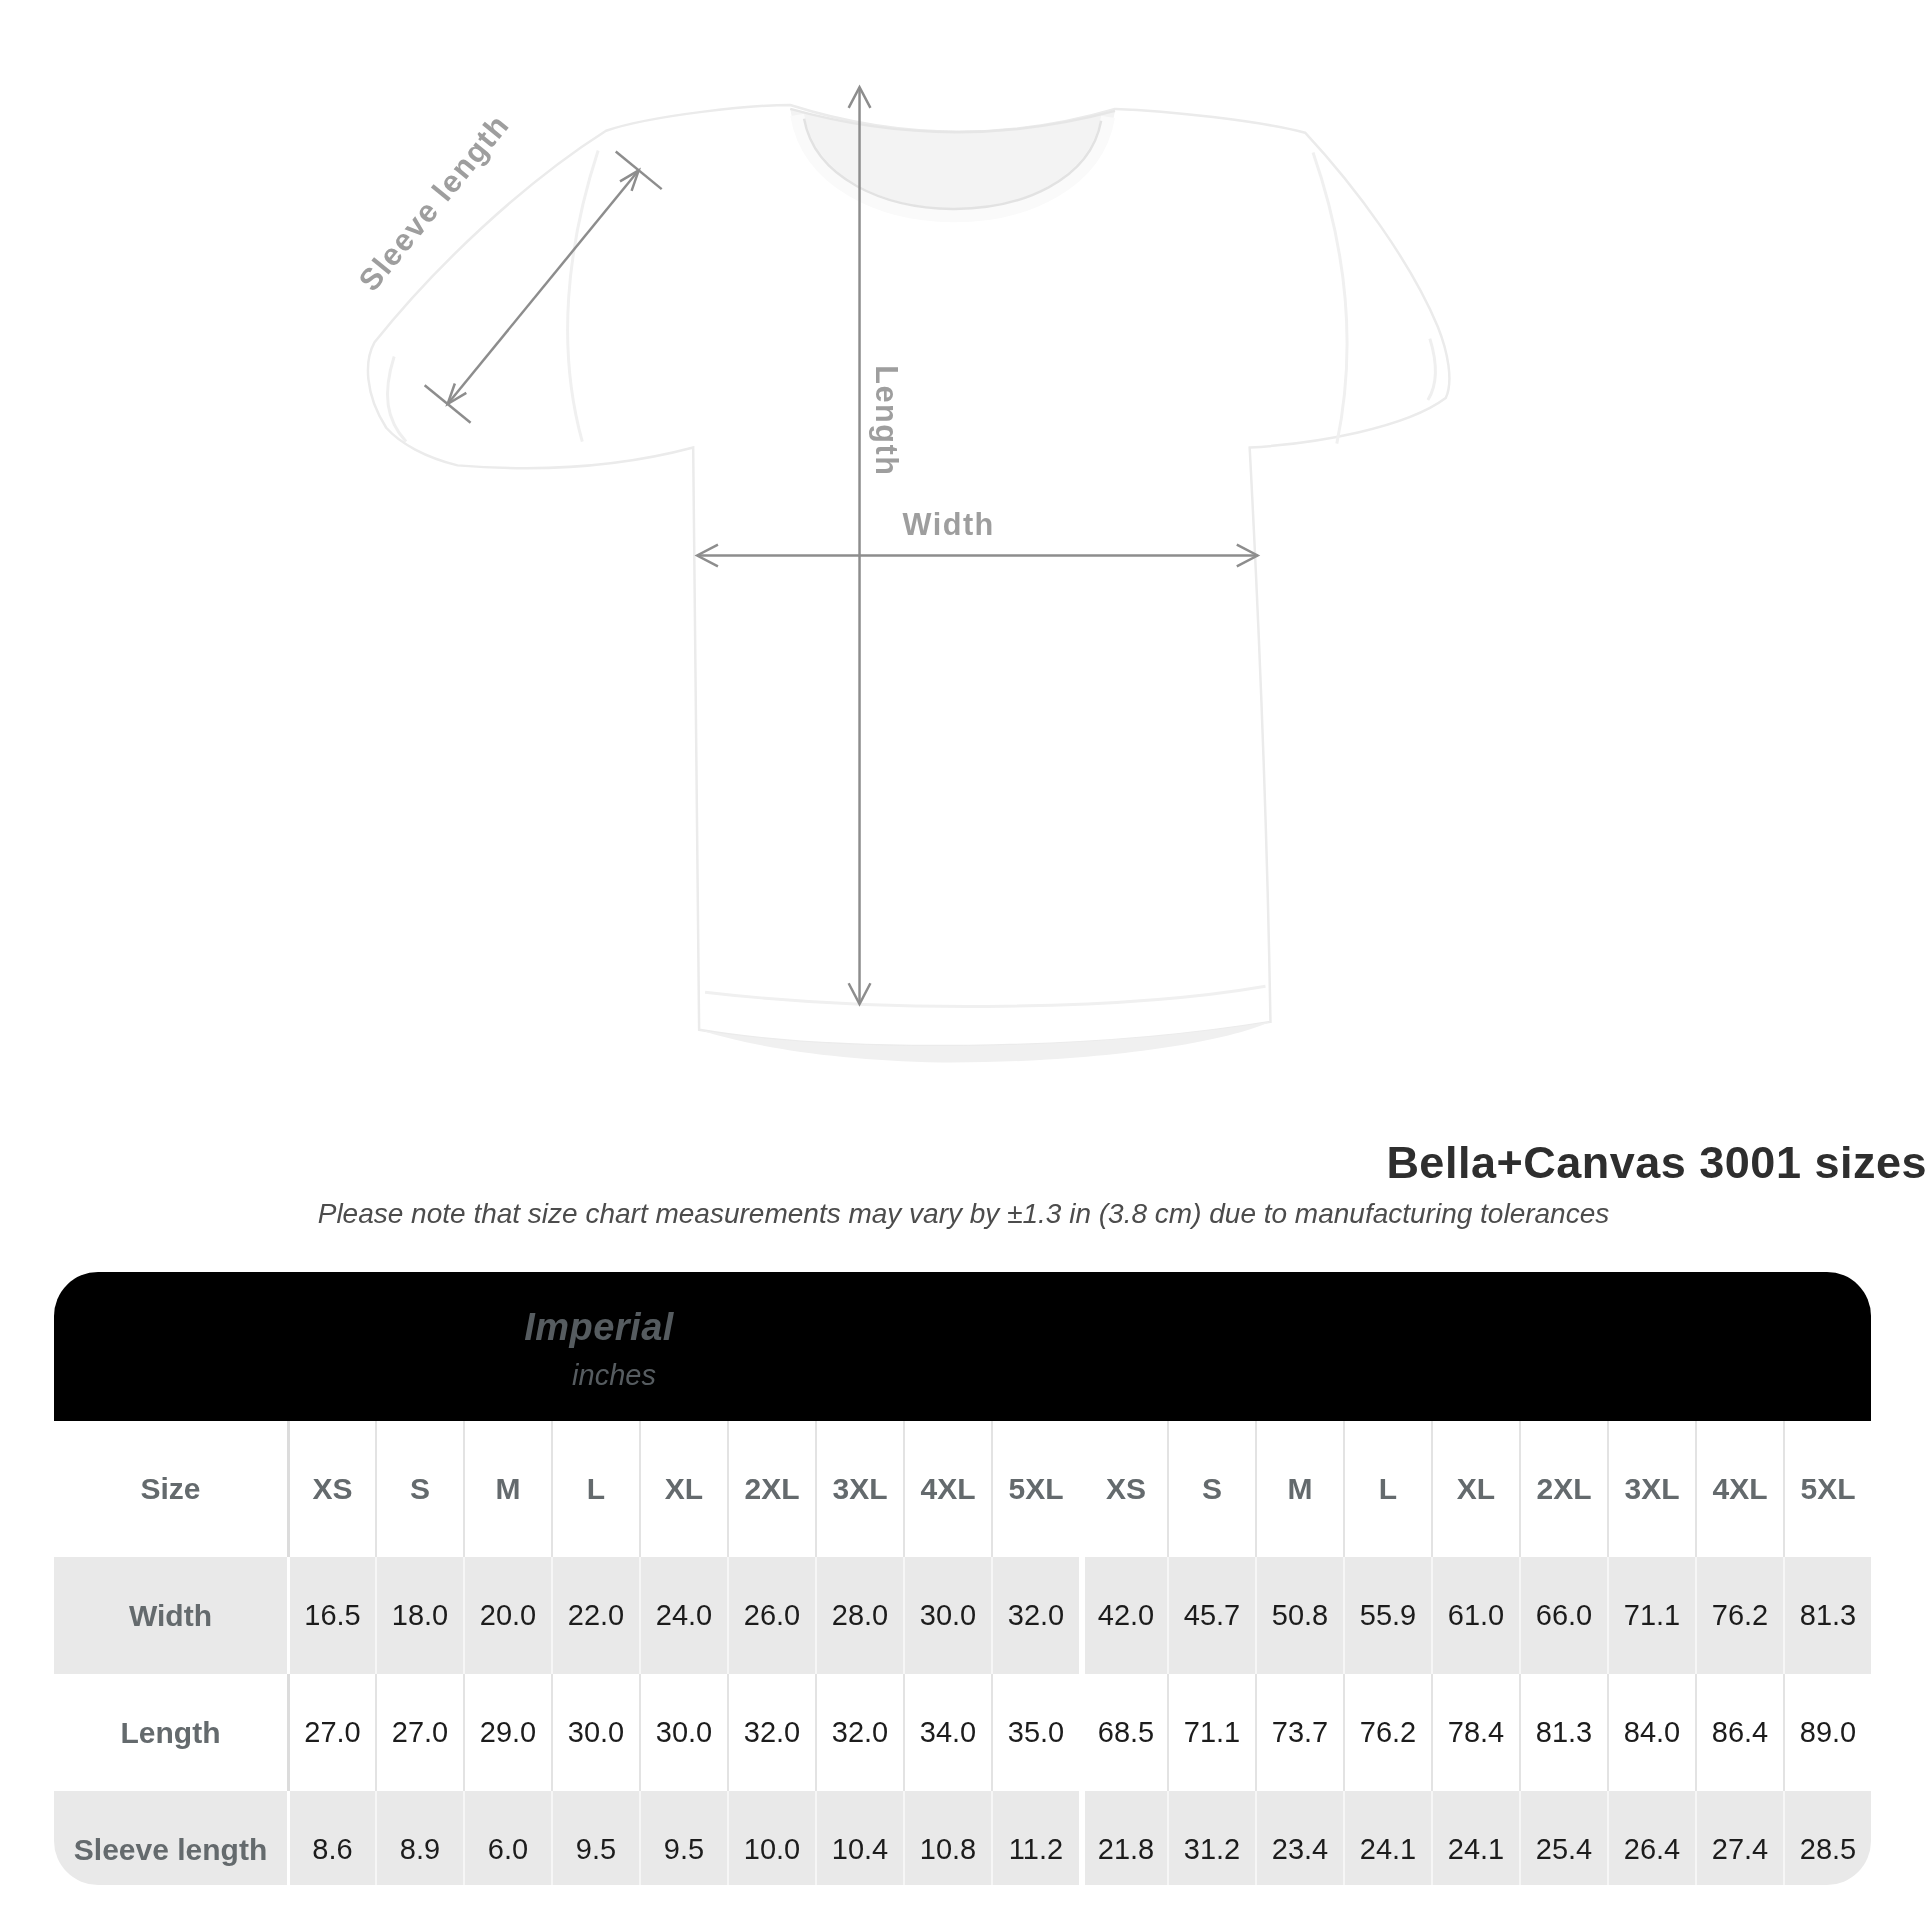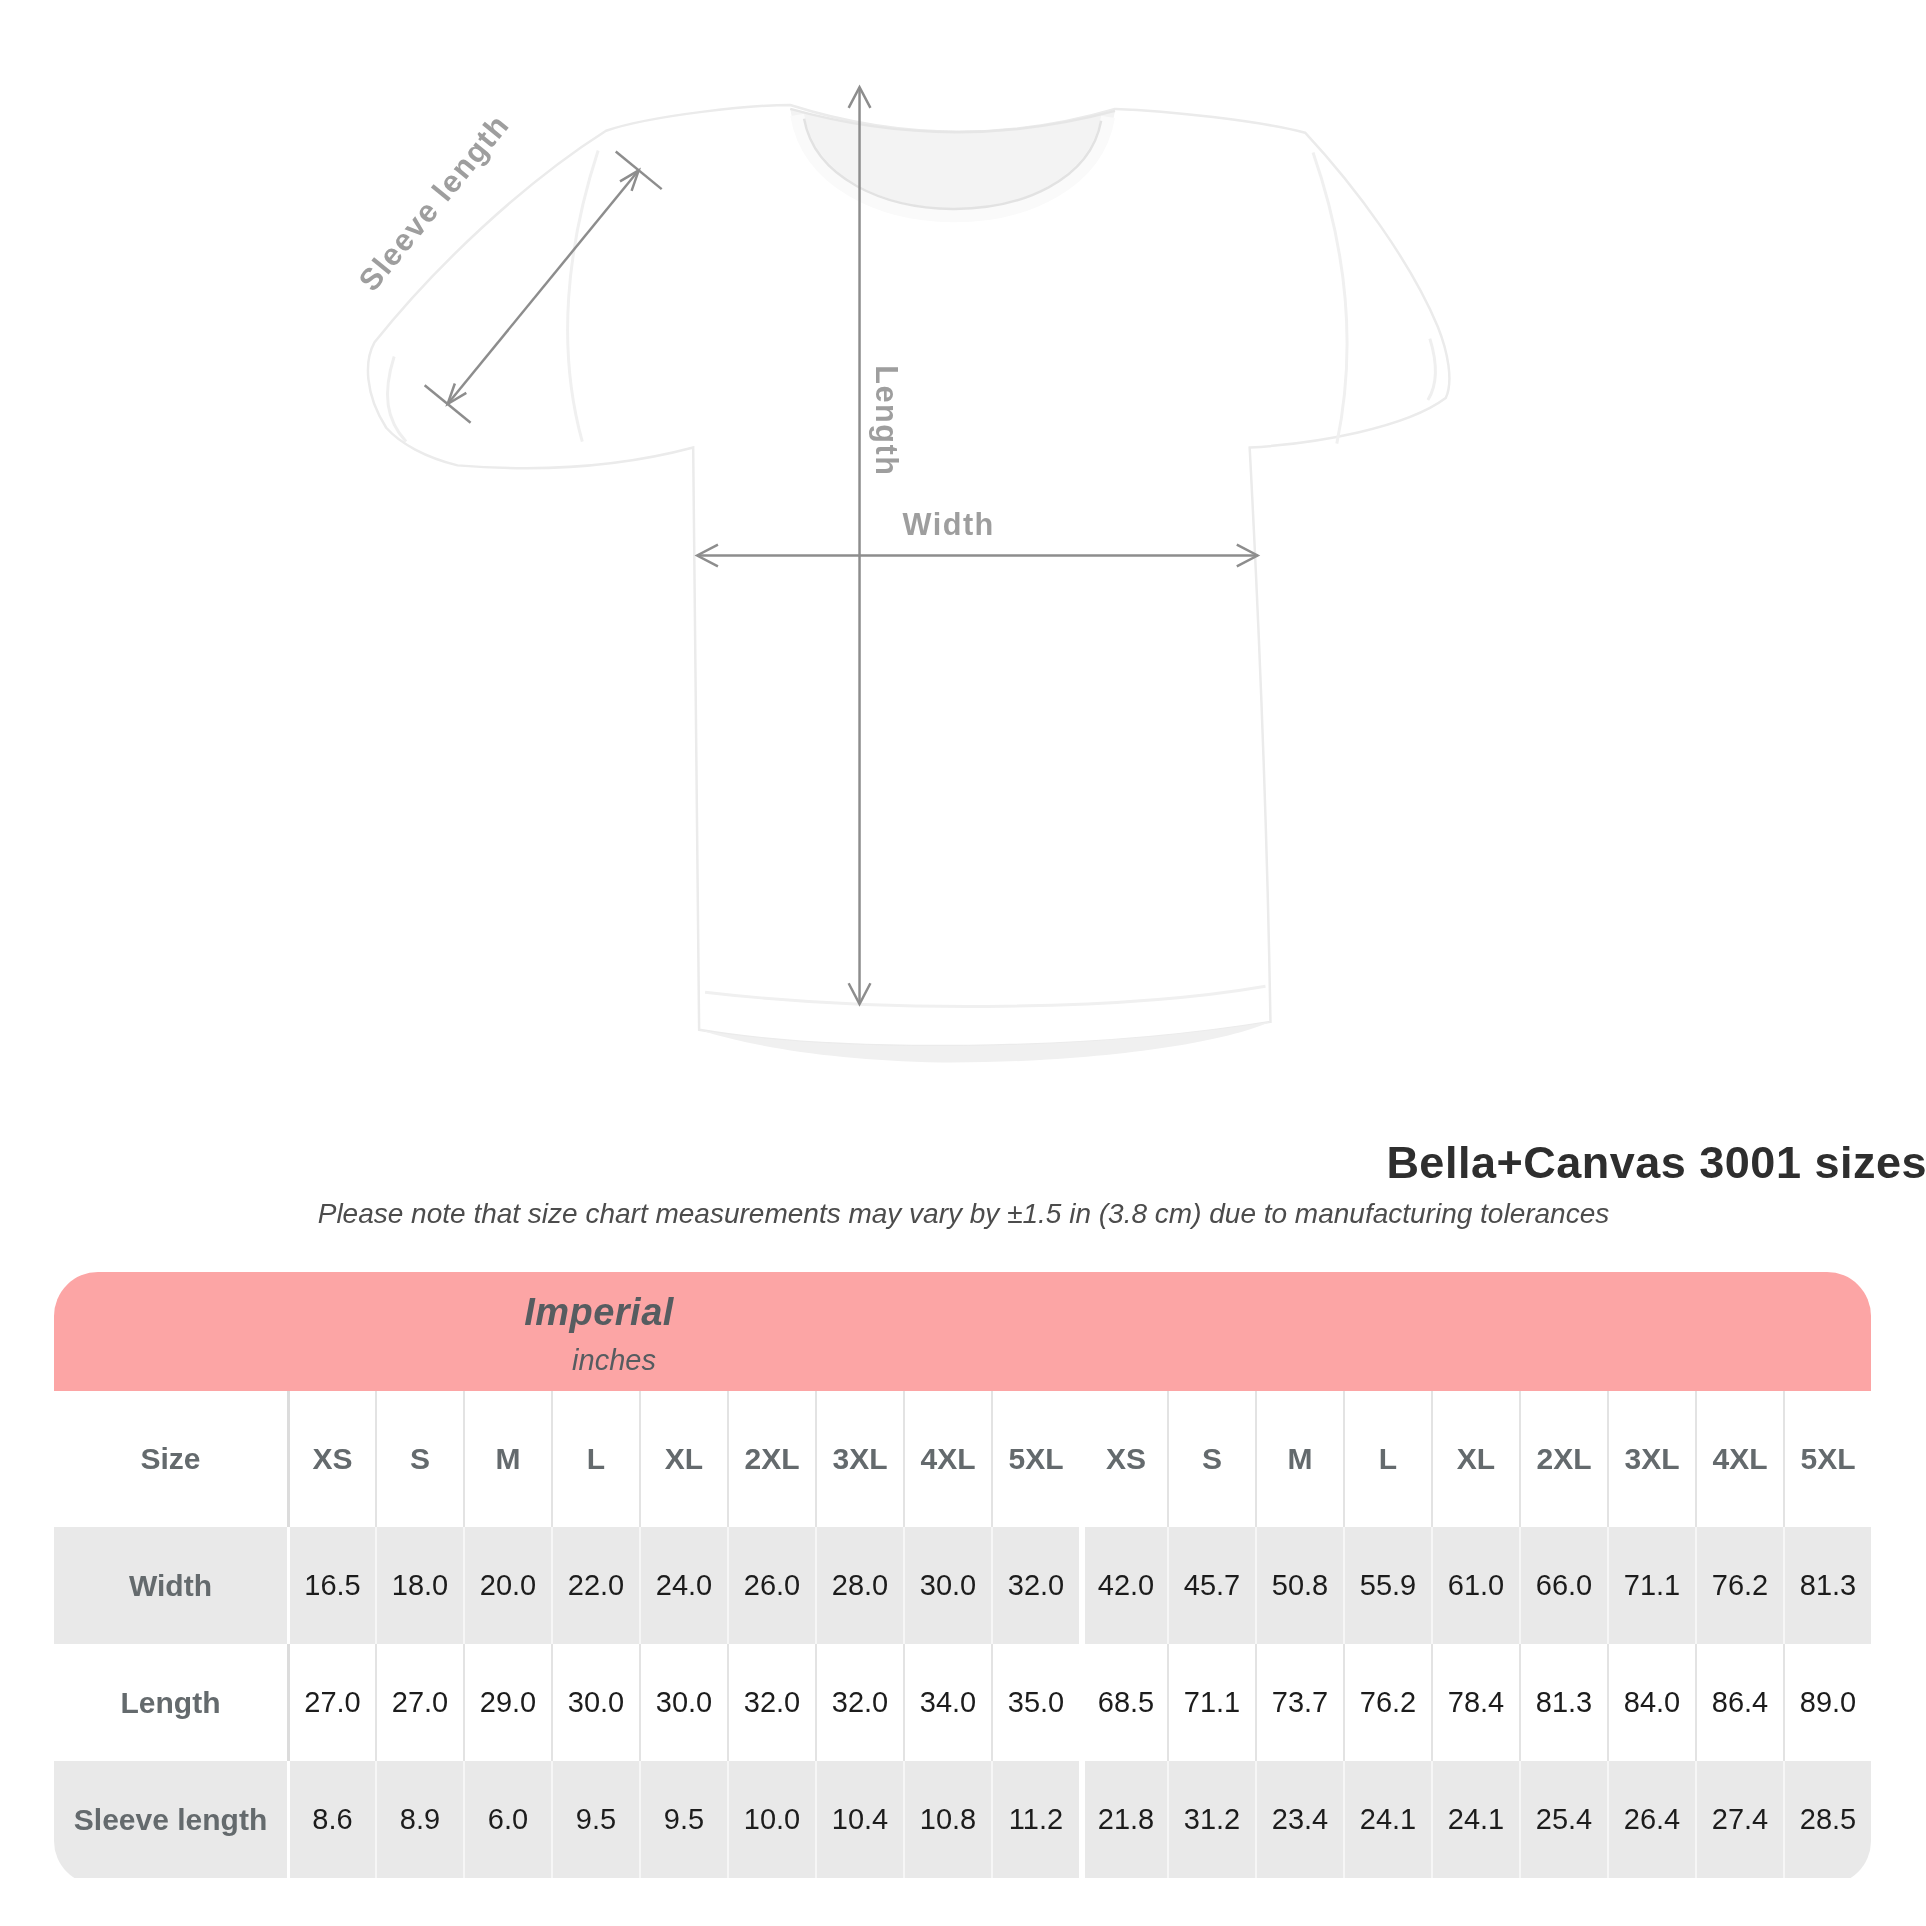--- a/index.html
+++ b/index.html
@@ -23,21 +23,21 @@
     position:absolute;top:1198px;left:0;width:100%;text-align:center;
     font-size:28px;font-style:italic;color:#4c4c4c;
   }
   
   .size-table{
     position:absolute;left:54px;top:1272px;width:1817px;height:613px;
     border-radius:44px;overflow:hidden;background:#fff;
   }
   .row{display:grid;grid-template-columns:233px repeat(18,1fr);}
   .gray{background:#e9e9e9;}
-  .header-row{display:flex;height:119px;background:#fca5a5;}
+  .header-row{display:flex;height:149px;background:#000000;}
   .header-spacer{width:233px;}
   .unit-block{width:792px;display:flex;flex-direction:column;align-items:center;justify-content:center;padding-top:4px;}
   .unit-block.imperial .unit-inner{transform:translateX(-84px);}
   .unit-inner{display:flex;flex-direction:column;align-items:center;}
   .unit-title{font-size:38px;font-weight:bold;font-style:italic;color:#565c60;letter-spacing:0.5px;}
   .unit-sub{font-size:29px;font-style:italic;color:#565c60;margin-top:10px;margin-left:30px;}
   .size-row{height:136px;}
   .m-row{height:117px;}
   .cell{
     display:flex;align-items:center;justify-content:center;height:100%;
@@ -119,21 +119,21 @@
         </g>
       </g>
 
       <text class="dim-label" transform="translate(440,206) rotate(-50.7)" text-anchor="middle" dominant-baseline="middle">Sleeve length</text>
       <text class="dim-label" transform="translate(893,425) rotate(90)" text-anchor="middle" dominant-baseline="middle">Length</text>
       <text class="dim-label" x="958" y="540" text-anchor="middle">Width</text>
     </svg>
   </div>
 
   <div class="page-title">Bella+Canvas 3001 sizes</div>
-  <div class="page-subtitle">Please note that size chart measurements may vary by ±1.5 in (3.8 cm) due to manufacturing tolerances</div>
+  <div class="page-subtitle">Please note that size chart measurements may vary by ±1.3 in (3.8 cm) due to manufacturing tolerances</div>
 
   <div class="size-table">
 
     <div class="header-row">
       <div class="header-spacer"></div>
       <div class="unit-block imperial">
         <div class="unit-inner">
           <div class="unit-title">Imperial</div>
           <div class="unit-sub">inches</div>
         </div>

